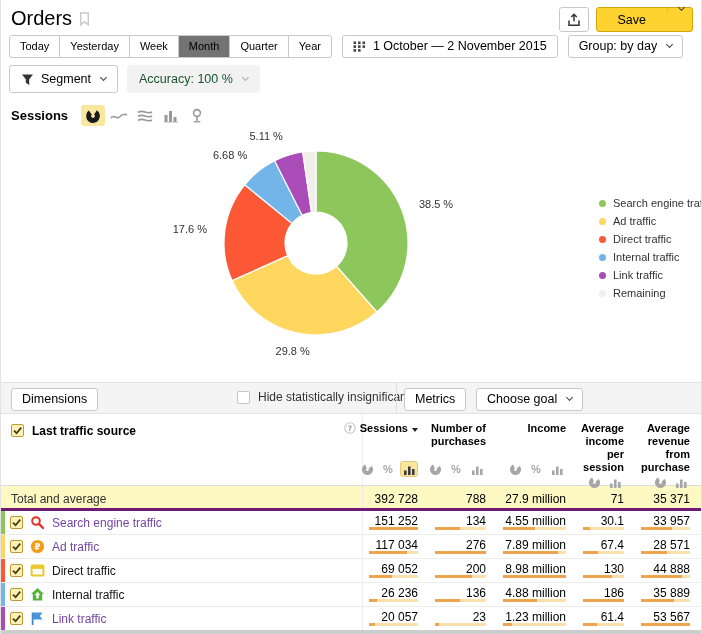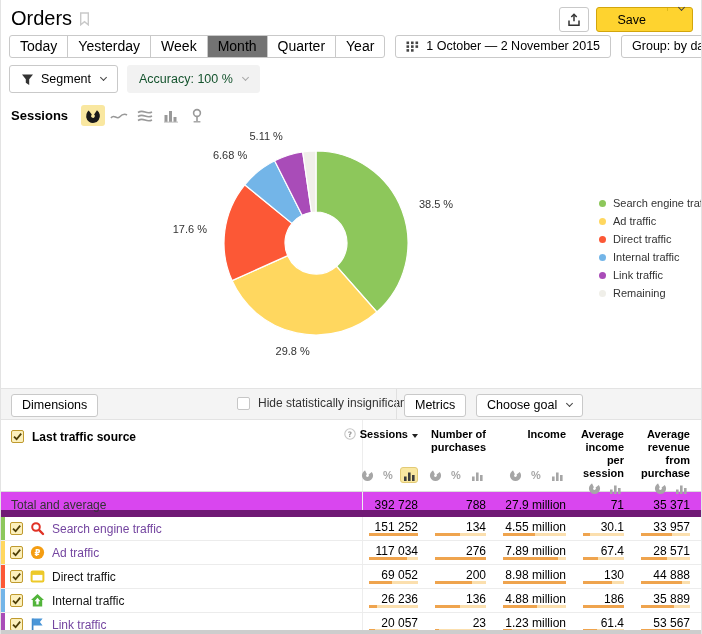--- a/index.html
+++ b/index.html
@@ -14,39 +14,39 @@
   .bookmark{margin:6px 0 0 7px}
   .spacer{flex:1}
   .export-btn{width:30px;height:25px;border:1px solid #c9c9c9;border-radius:3px;background:#fff;display:flex;align-items:center;justify-content:center;margin-top:1px;cursor:pointer}
   .save-btn{display:flex;align-items:flex-start;height:25px;margin:1px 4px 0 7px;background:#fed32f;border:1px solid #d2a50c;border-radius:3px;cursor:pointer}
   .save-label{padding:5px 21px 0;font-size:12.5px}
   .save-caret{border-left:1px solid #e0ba18;width:25px;display:flex;align-items:center;justify-content:center}
   .chv{display:inline-block;width:5px;height:5px;border-right:1.5px solid #444;border-bottom:1.5px solid #444;transform:rotate(45deg);margin:-3px 0 1px 3px}
   .chv.gray{border-color:#a8a8a8}
   .row1{display:flex;align-items:flex-start;margin:2px 8px 0}
   .tabs{display:flex}
-  .tab{border:1px solid #c9c9c9;background:#fff;padding:3px 10px 4px;margin-left:-1px;font-size:14px;line-height:14px;cursor:pointer}
+  .tab{border:1px solid #c9c9c9;background:#fff;padding:3px 10px 4px;margin-left:-1px;font-size:11px;line-height:14px;cursor:pointer}
   .tab:first-child{border-radius:3px 0 0 3px;margin-left:0}
   .tab:last-child{border-radius:0 3px 3px 0}
   .tab.selected{background:#737373}
   .btn{display:inline-flex;align-items:center;gap:7px;border:1px solid #c9c9c9;background:#fff;border-radius:3px;padding:3px 10px 4px;font-size:12.5px;line-height:14px;cursor:pointer;white-space:nowrap}
   .date-btn,.group-btn{margin-left:10px}
   .row2{display:flex;align-items:center;gap:9px;margin:7px 8px 0}
   .row2 .btn{padding:6px 11px 6px}
   .accuracy{background:#f2f2f2;border-color:#f2f2f2;color:#14532d}
   .sessions-row{display:flex;align-items:center;margin:12px 0 0 10px;height:21px}
   .sessions-label{font-weight:bold;font-size:13px;margin-right:13px}
   .ctype{width:24px;height:21px;display:flex;align-items:center;justify-content:center;border-radius:3px;margin-right:2px;cursor:pointer}
   .ctype.selected{background:#f9e7a0}
   .chart-wrap{position:relative;height:250px}
   .pie-svg{position:absolute;left:0;top:0}
   .legend{position:absolute;left:598px;top:68px}
   .legend-item{display:flex;align-items:center;height:18px;font-size:11px;color:#333;white-space:nowrap}
   .dot{width:7px;height:7px;border-radius:50%;margin-right:7px;flex:none}
-  .controls-bar{position:relative;height:32px;margin-top:12px;background:#f4f4f4;border-top:1px solid #e3e3e3;border-bottom:1px solid #e3e3e3}
+  .controls-bar{position:relative;height:32px;margin-top:6px;background:#f4f4f4;border-top:1px solid #e3e3e3;border-bottom:1px solid #e3e3e3}
   .dim-btn{position:absolute;left:10px;top:5px}
   .hide-group{position:absolute;left:236px;top:7px;display:flex;align-items:center;color:#333}
   .hide-group .cb{margin-right:8px}
   .gear{color:#b5b5b5;font-size:15px;line-height:14px;margin-left:8px;cursor:pointer}
   .vdiv{position:absolute;left:395px;top:0;bottom:0;width:1px;background:#e0e0e0}
   .metrics-btn{position:absolute;left:403px;top:5px}
   .goal-btn{position:absolute;left:475px;top:5px}
   .cb{width:13px;height:13px;border:1px solid #c6c6c6;border-radius:2px;background:#fff;display:inline-flex;align-items:center;justify-content:center;flex:none;cursor:pointer}
   .cb.checked{background:#fcf0bd;border-color:#bf9a2e}
   .thead{display:flex;border-bottom:1px solid #dcdcdc;height:72px}
@@ -54,21 +54,21 @@
   .th-dim .lbl{font-weight:bold;font-size:12px;margin-left:8px}
   .nblock{display:flex;border-left:1px solid #ededed}
   .ncol{display:flex;flex-direction:column;justify-content:space-between;align-items:flex-end;padding:8px 11px 8px 0;cursor:pointer}
   .th-label{font-weight:bold;font-size:11px;line-height:13px;text-align:right}
   .toggles{display:flex;gap:3px;align-items:center}
   .tog{width:18px;height:16px;display:flex;align-items:center;justify-content:center;border-radius:3px;cursor:pointer}
   .tog.selected{background:#f9e7a0;border:1px solid #e2ca76}
   .pct-icon{font-size:11px;font-weight:bold;color:#a6a6a6}
   .sort{display:inline-block;width:0;height:0;border-left:3.5px solid transparent;border-right:3.5px solid transparent;border-top:4.5px solid #222;margin-left:4px}
   .w-s{width:66px}.w-p{width:68px}.w-i{width:80px}.w-ai{width:58px}.w-ar{width:66px}
-  .total-row{display:flex;height:25px;background:#d946ef;border-bottom:7px solid #701a75}
+  .total-row{display:flex;height:25px;background:#fef9c3;border-bottom:3px solid #701a75}
   .total-label{flex:1;padding:6px 0 0 10px;color:#333}
   .ncell{position:relative;padding:3px 11px 0 6px;text-align:right;white-space:nowrap;font-size:12px}
   .total-cell{padding-top:6px}
   .trow{display:flex;height:24px;border-bottom:1px solid #ececec;position:relative}
   .stripe{position:absolute;left:0;top:0;bottom:0;width:4px}
   .rname{flex:1;display:flex;align-items:center;gap:7px;padding-left:9px}
   .icn{display:inline-flex;flex:none}
   .rlink{text-decoration:none;cursor:pointer}
   .rlink.purple{color:#7445a0}
   .rlink.dark{color:#141414}

